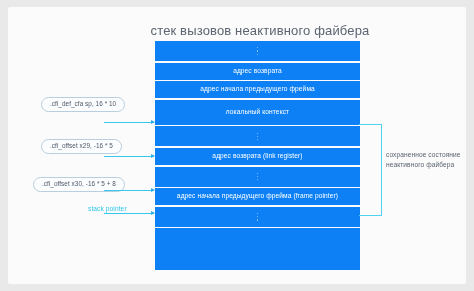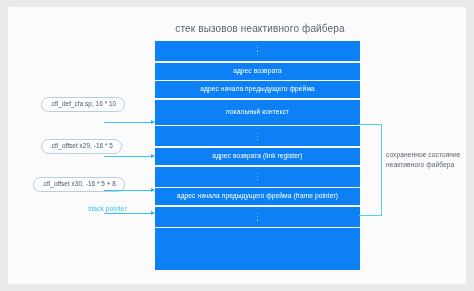--- a/index.html
+++ b/index.html
@@ -33,21 +33,21 @@
     border-radius: 2px;
   }
 
   
   #stack-title {
     position: absolute;
     left: 125px;
     top: 23px;
     width: 270px;
     text-align: center;
-    font-size: 10px;
+    font-size: 13px;
     color: #5b6470;
     letter-spacing: .15px;
     white-space: nowrap;
   }
 
   
   #stack-column {
     position: absolute;
     left: 155px;
     top: 41px;

